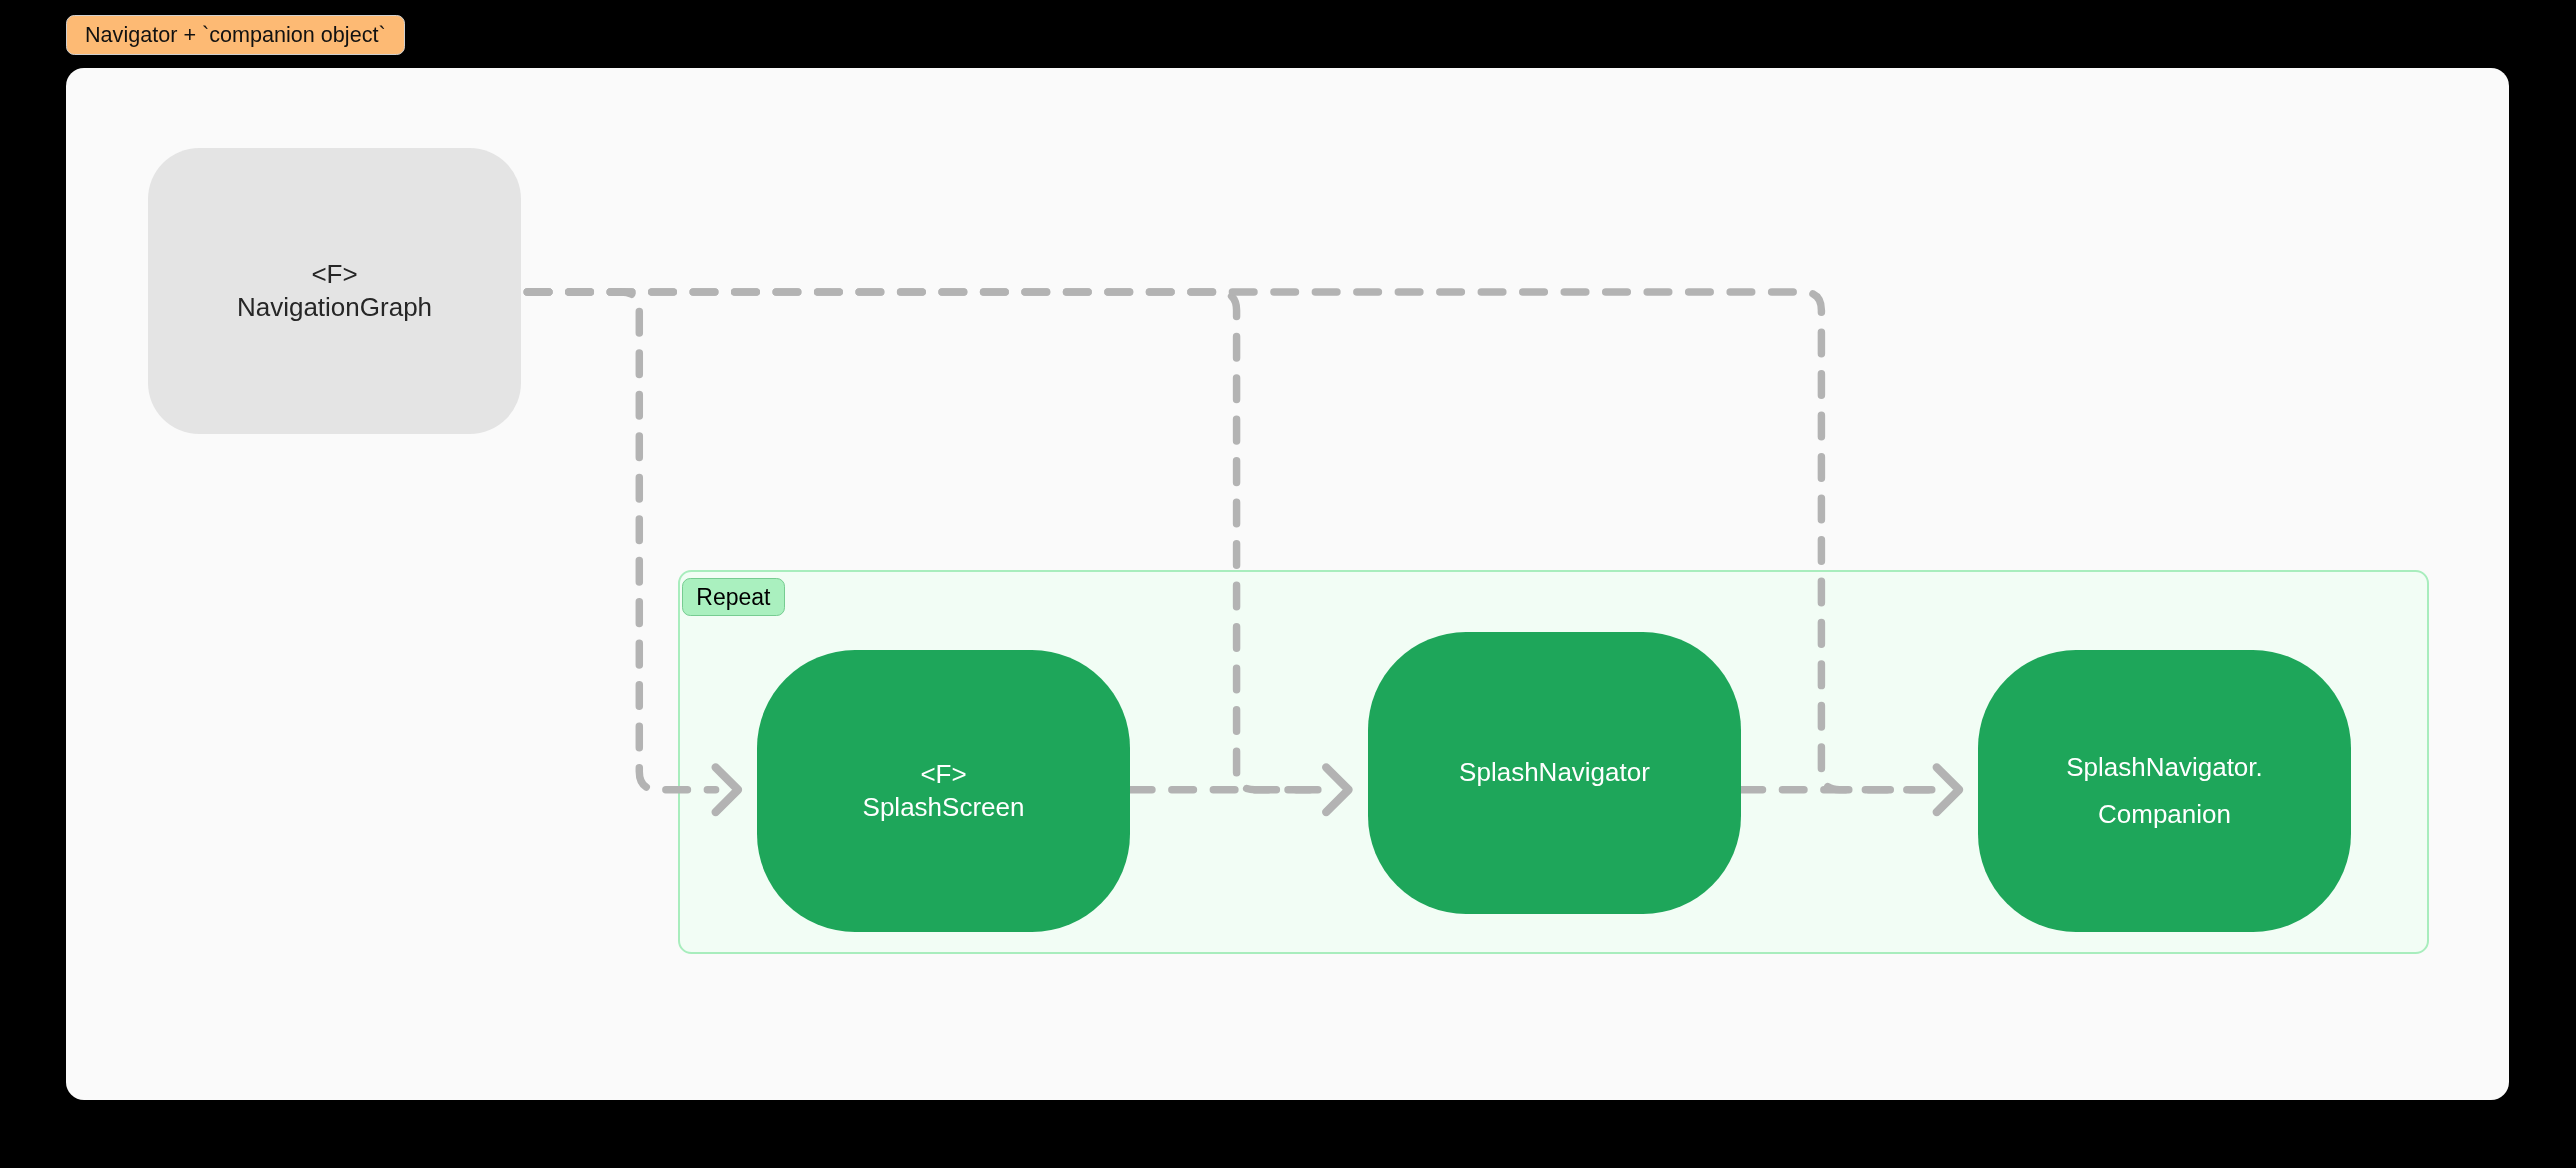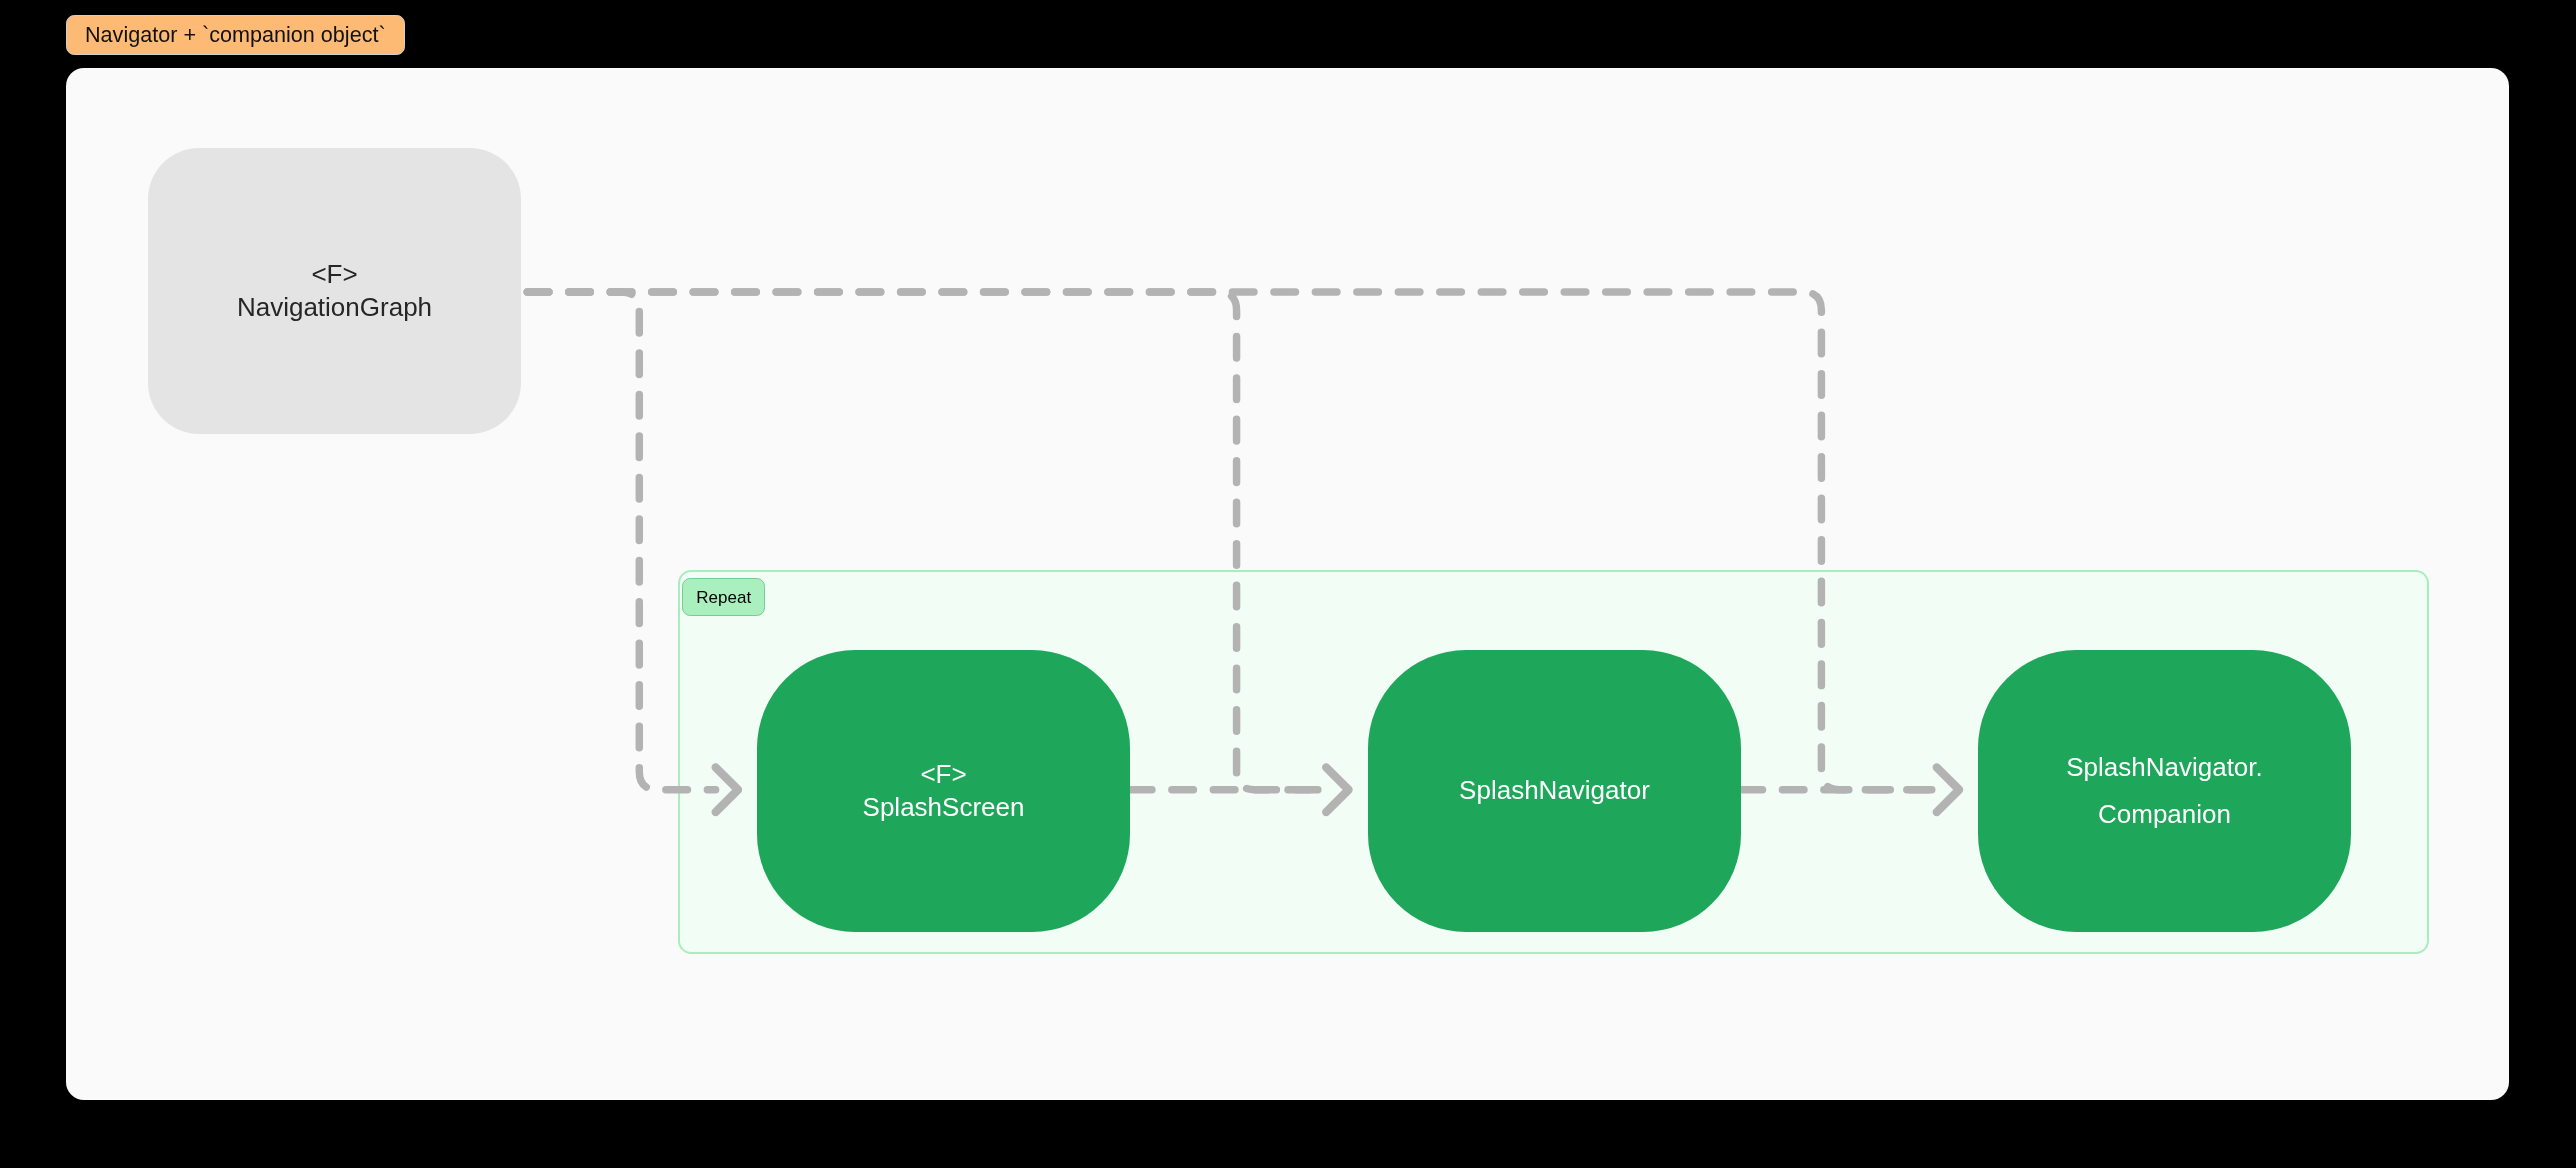--- a/index.html
+++ b/index.html
@@ -82,21 +82,21 @@
     display: flex;
     align-items: center;
     padding: 0 13.3px;
     background: #aaf0bf;
     border: 0.8px solid #76cc91;
     border-radius: 8.3px;
     box-sizing: border-box;
     z-index: 30;
   }
   #repeat-label .repeat-text {
-    font-size: 17px;
+    font-size: 23px;
     line-height: 1;
     color: #000000;
     white-space: nowrap;
   }
 
   
   .node {
     position: absolute;
     display: flex;
     flex-direction: column;
@@ -131,21 +131,21 @@
     height: 286px;
   }
   #node-splashscreen {
     left: 757px;
     top: 650px;
     width: 373px;
     height: 282px;
   }
   #node-splashnavigator {
     left: 1368px;
-    top: 650px;
+    top: 632px;
     width: 373px;
     height: 282px;
   }
   #node-splashnavigatorcompanion {
     left: 1978px;
     top: 650px;
     width: 373px;
     height: 282px;
     gap: 14px;
   }

